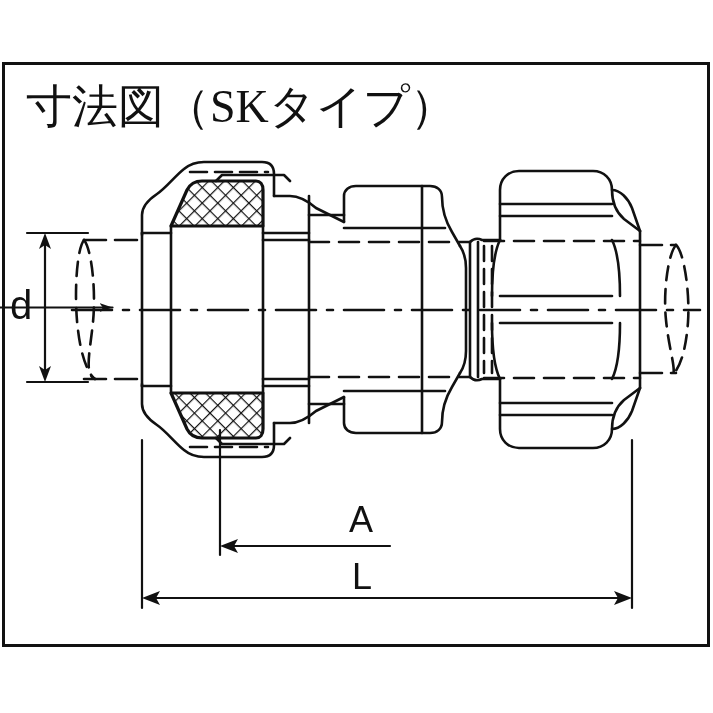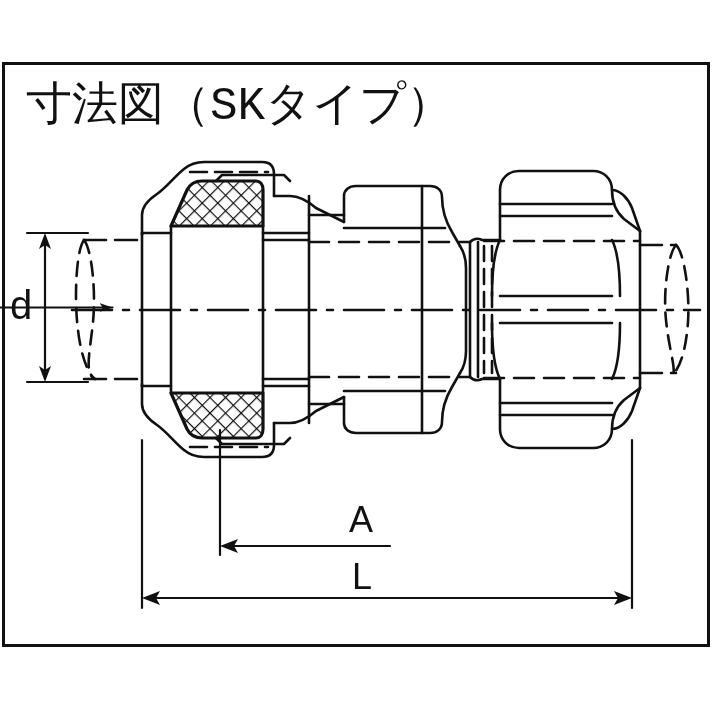--- a/index.html
+++ b/index.html
@@ -31,21 +31,21 @@
   }
   #title {
     position: absolute;
     left: 26px;
     top: 80px;
     font-size: 46px;
     line-height: 54px;
     color: #111111;
     letter-spacing: 0px;
     white-space: nowrap;
-    font-family: Liberation Mono, monospace;
+    font-family: Liberation Serif, serif;
   }
   #svg-layer {
     position: absolute;
     left: 0;
     top: 0;
     width: 713px;
     height: 713px;
   }
   .dim-label {
     position: absolute;

